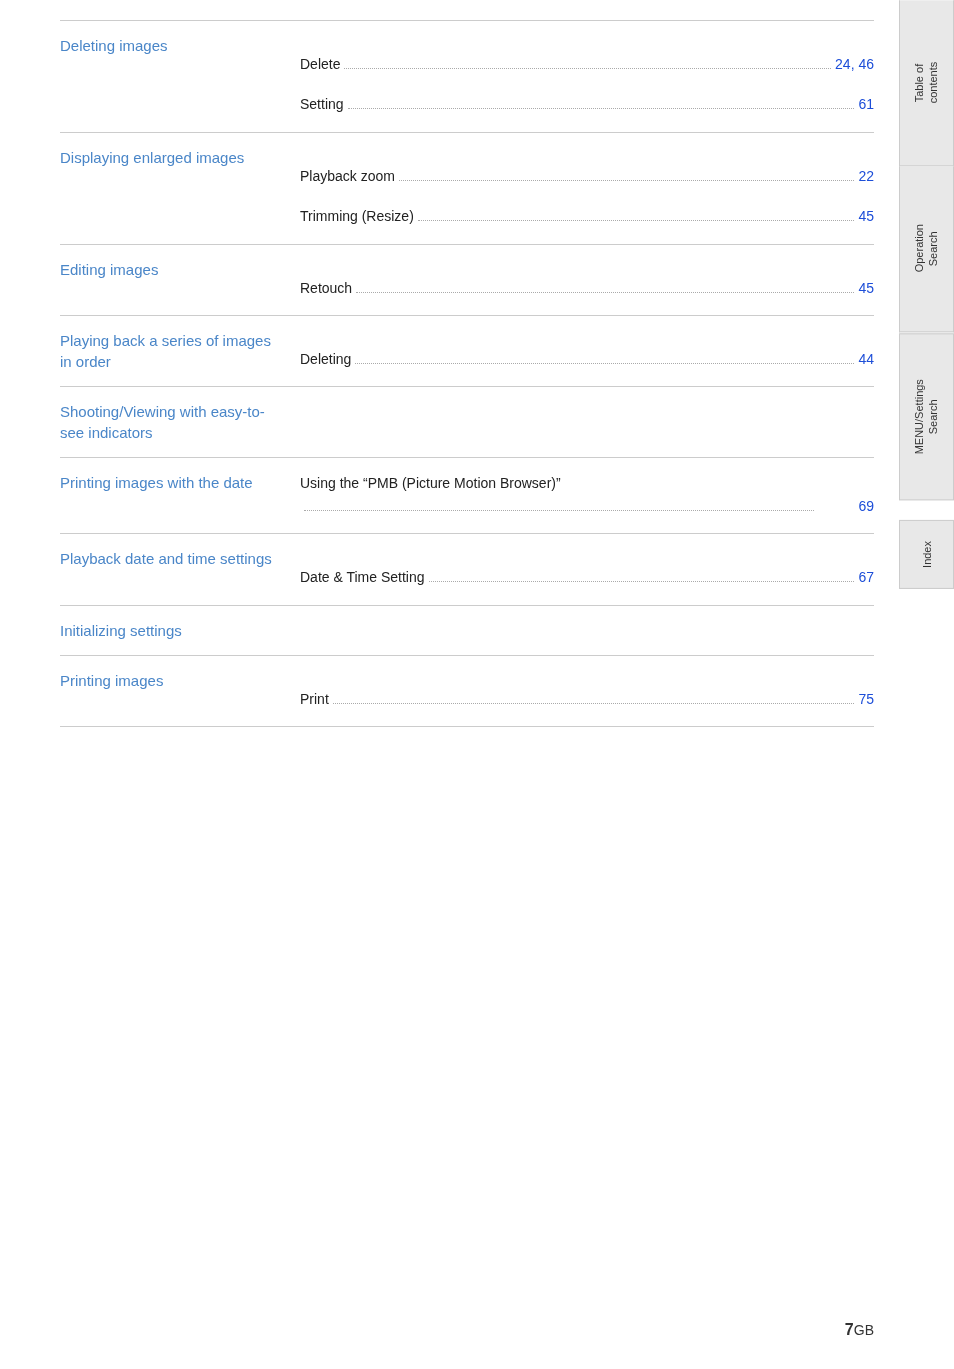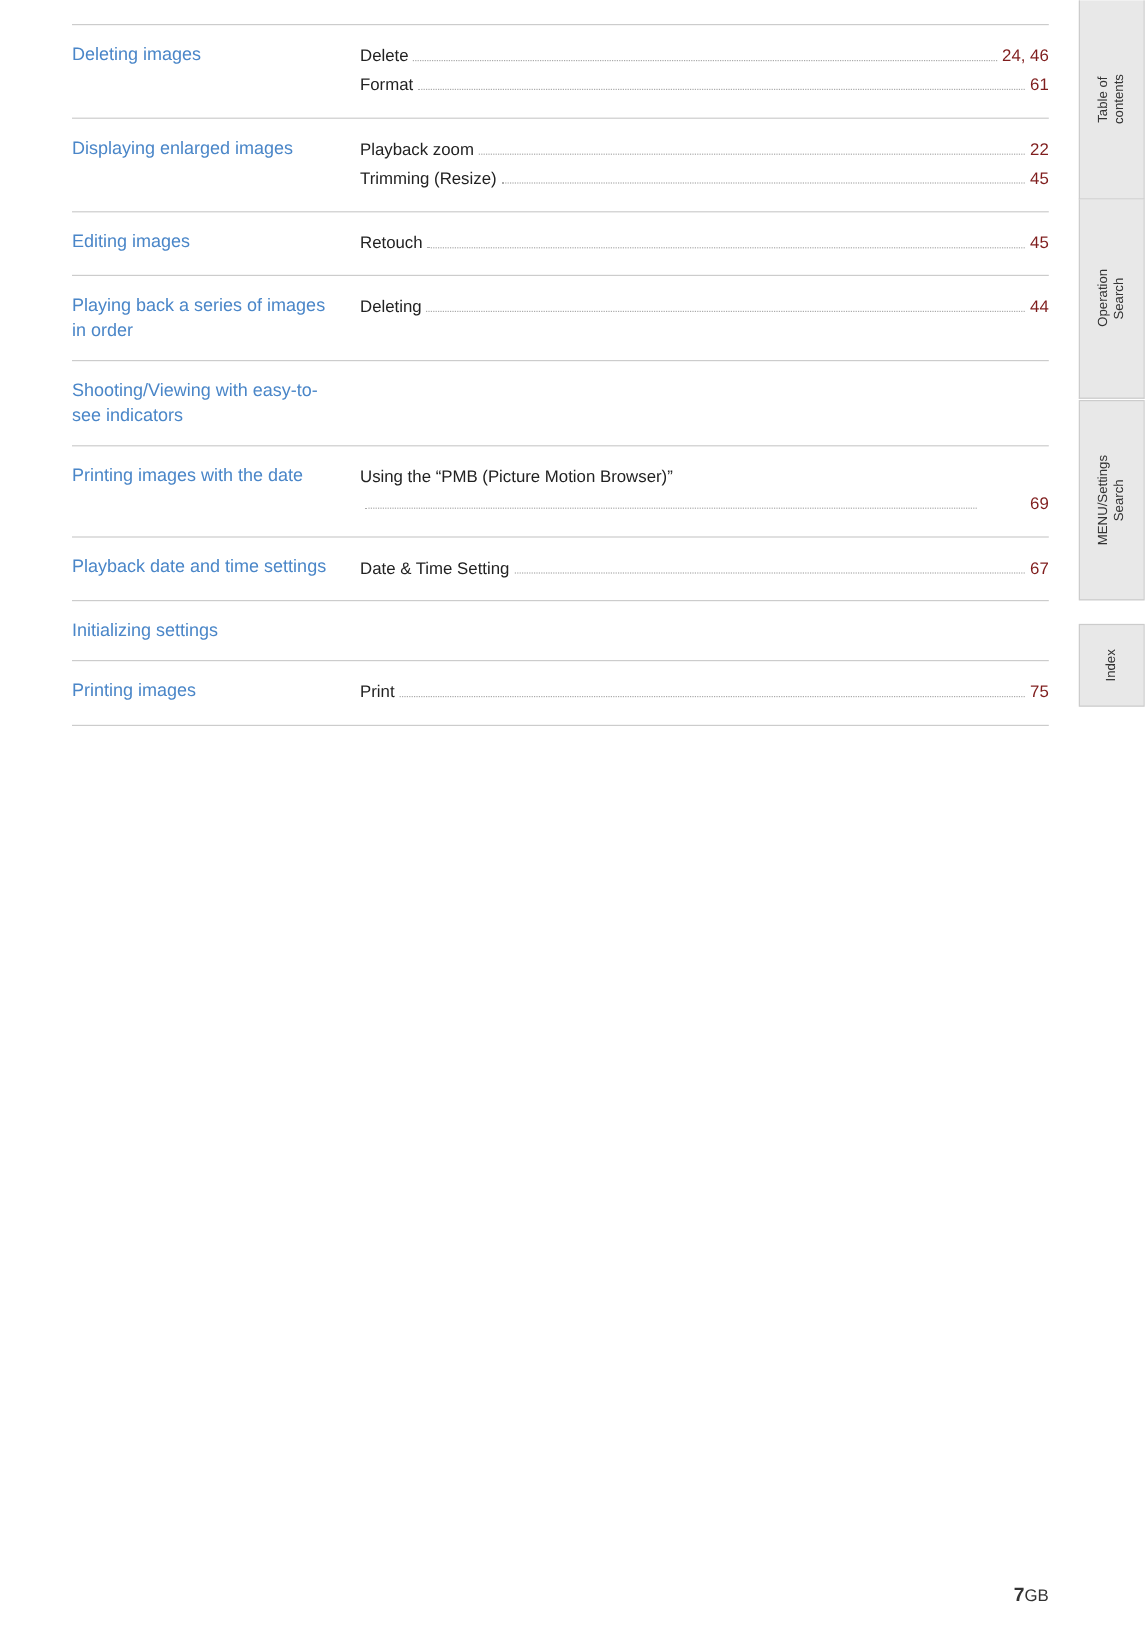--- a/index.html
+++ b/index.html
@@ -39,38 +39,39 @@
       flex: 1;
       font-size: 14px;
       color: #222222;
       line-height: 1.6;
     }
 
     .entry-item {
       display: flex;
       align-items: baseline;
       margin-bottom: 2px;
+      margin-top: 18px;
     }
 
     .entry-item-text {
       white-space: nowrap;
       color: #222;
       font-size: 14px;
     }
 
     .dots {
       flex: 1;
       border-bottom: 1px dotted #aaa;
       margin: 0 4px 3px 4px;
       min-width: 20px;
     }
 
     .entry-item-page {
       white-space: nowrap;
-      color: #7f1d1d;
+      color: #1d4ed8;
       font-size: 14px;
     }
 
     
     .sidebar {
       position: absolute;
       right: 0;
       top: 0;
       width: 55px;
       display: flex;
@@ -164,21 +165,21 @@
   <div id="entries-container">
       <div class="table-entry">
         <div class="entry-topic">Deleting images</div>
         <div class="entry-items">
           <div class="entry-item">
             <span class="entry-item-text">Delete</span>
             <span class="dots"></span>
             <span class="entry-item-page">24, 46</span>
           </div>
           <div class="entry-item">
-            <span class="entry-item-text">Format</span>
+            <span class="entry-item-text">Setting</span>
             <span class="dots"></span>
             <span class="entry-item-page">61</span>
           </div>
         </div>
       </div>
       <div class="table-entry">
         <div class="entry-topic">Displaying enlarged images</div>
         <div class="entry-items">
           <div class="entry-item">
             <span class="entry-item-text">Playback zoom</span>

